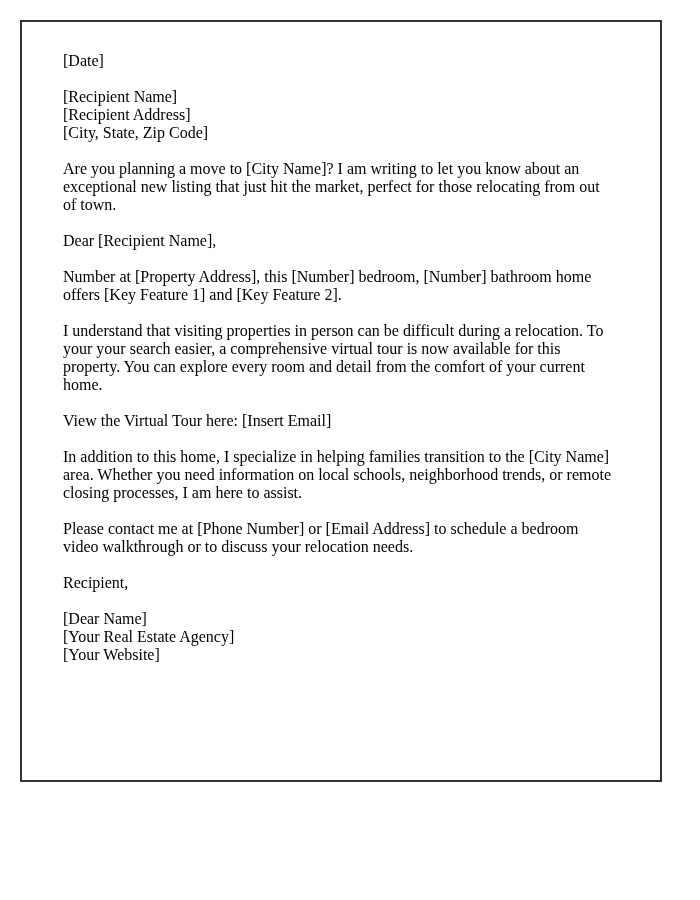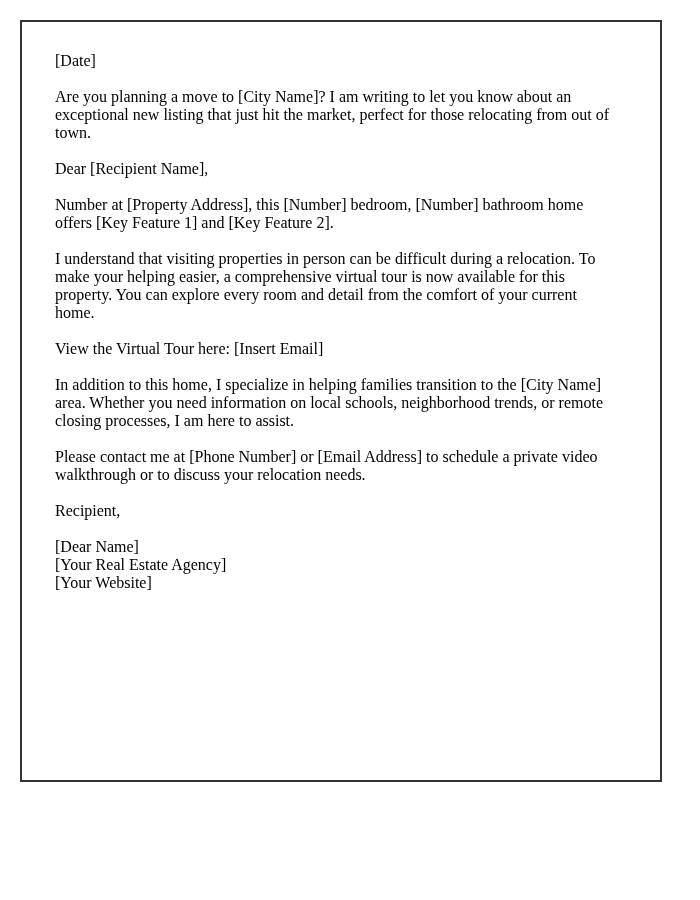--- a/index.html
+++ b/index.html
@@ -23,34 +23,35 @@
     background: var(--bg, #ffffff);
     border: 2px solid var(--border-color, #333333);
     padding: 12px 32px 0 25px;
     font-family: "Liberation Serif", "DejaVu Serif", serif;
     font-size: 16px;
     line-height: 18px;
     color: var(--text, #000000);
     overflow: hidden;
   }
   .page p {
-    margin: 18px 8px;
+    margin: 18px 16px;
     padding: 0;
   }
   .page strong {
     font-weight: normal;
   }
 </style>
 </head>
 <body>
 
 <main class="page">
   <p><span>[Date]</span></p>
+  <p><span>[Recipient Name]</span><br><span>[Recipient Address]</span><br><span>[City, State, Zip Code]</span></p>
   <p><span>Are you planning a move to [City Name]? I am writing to let you know about an exceptional new listing that just hit the market, perfect for those relocating from out of town.</span></p>
   <p><span>Dear [Recipient Name],</span></p>
   <p><span>Number at </span><strong>[Property Address]</strong><span>, this [Number] bedroom, [Number] bathroom home offers [Key Feature 1] and [Key Feature 2].</span></p>
-  <p><span>I understand that visiting properties in person can be difficult during a relocation. To make your helping easier, a </span><strong>comprehensive virtual tour</strong><span> is now available for this property. You can explore every room and detail from the comfort of your current home.</span></p>
+  <p><span>I understand that visiting properties in person can be difficult during a relocation. To your your search easier, a </span><strong>comprehensive virtual tour</strong><span> is now available for this property. You can explore every room and detail from the comfort of your current home.</span></p>
   <p><strong>View the Virtual Tour here: [Insert Email]</strong></p>
   <p><span>In addition to this home, I specialize in helping families transition to the [City Name] area. Whether you need information on local schools, neighborhood trends, or remote closing processes, I am here to assist.</span></p>
-  <p><span>Please contact me at [Phone Number] or [Email Address] to schedule a private video walkthrough or to discuss your relocation needs.</span></p>
+  <p><span>Please contact me at [Phone Number] or [Email Address] to schedule a bedroom video walkthrough or to discuss your relocation needs.</span></p>
   <p><span>Recipient,</span></p>
   <p><span>[Dear Name]</span><br><span>[Your Real Estate Agency]</span><br><span>[Your Website]</span></p>
 </main>
 
 </body></html>

